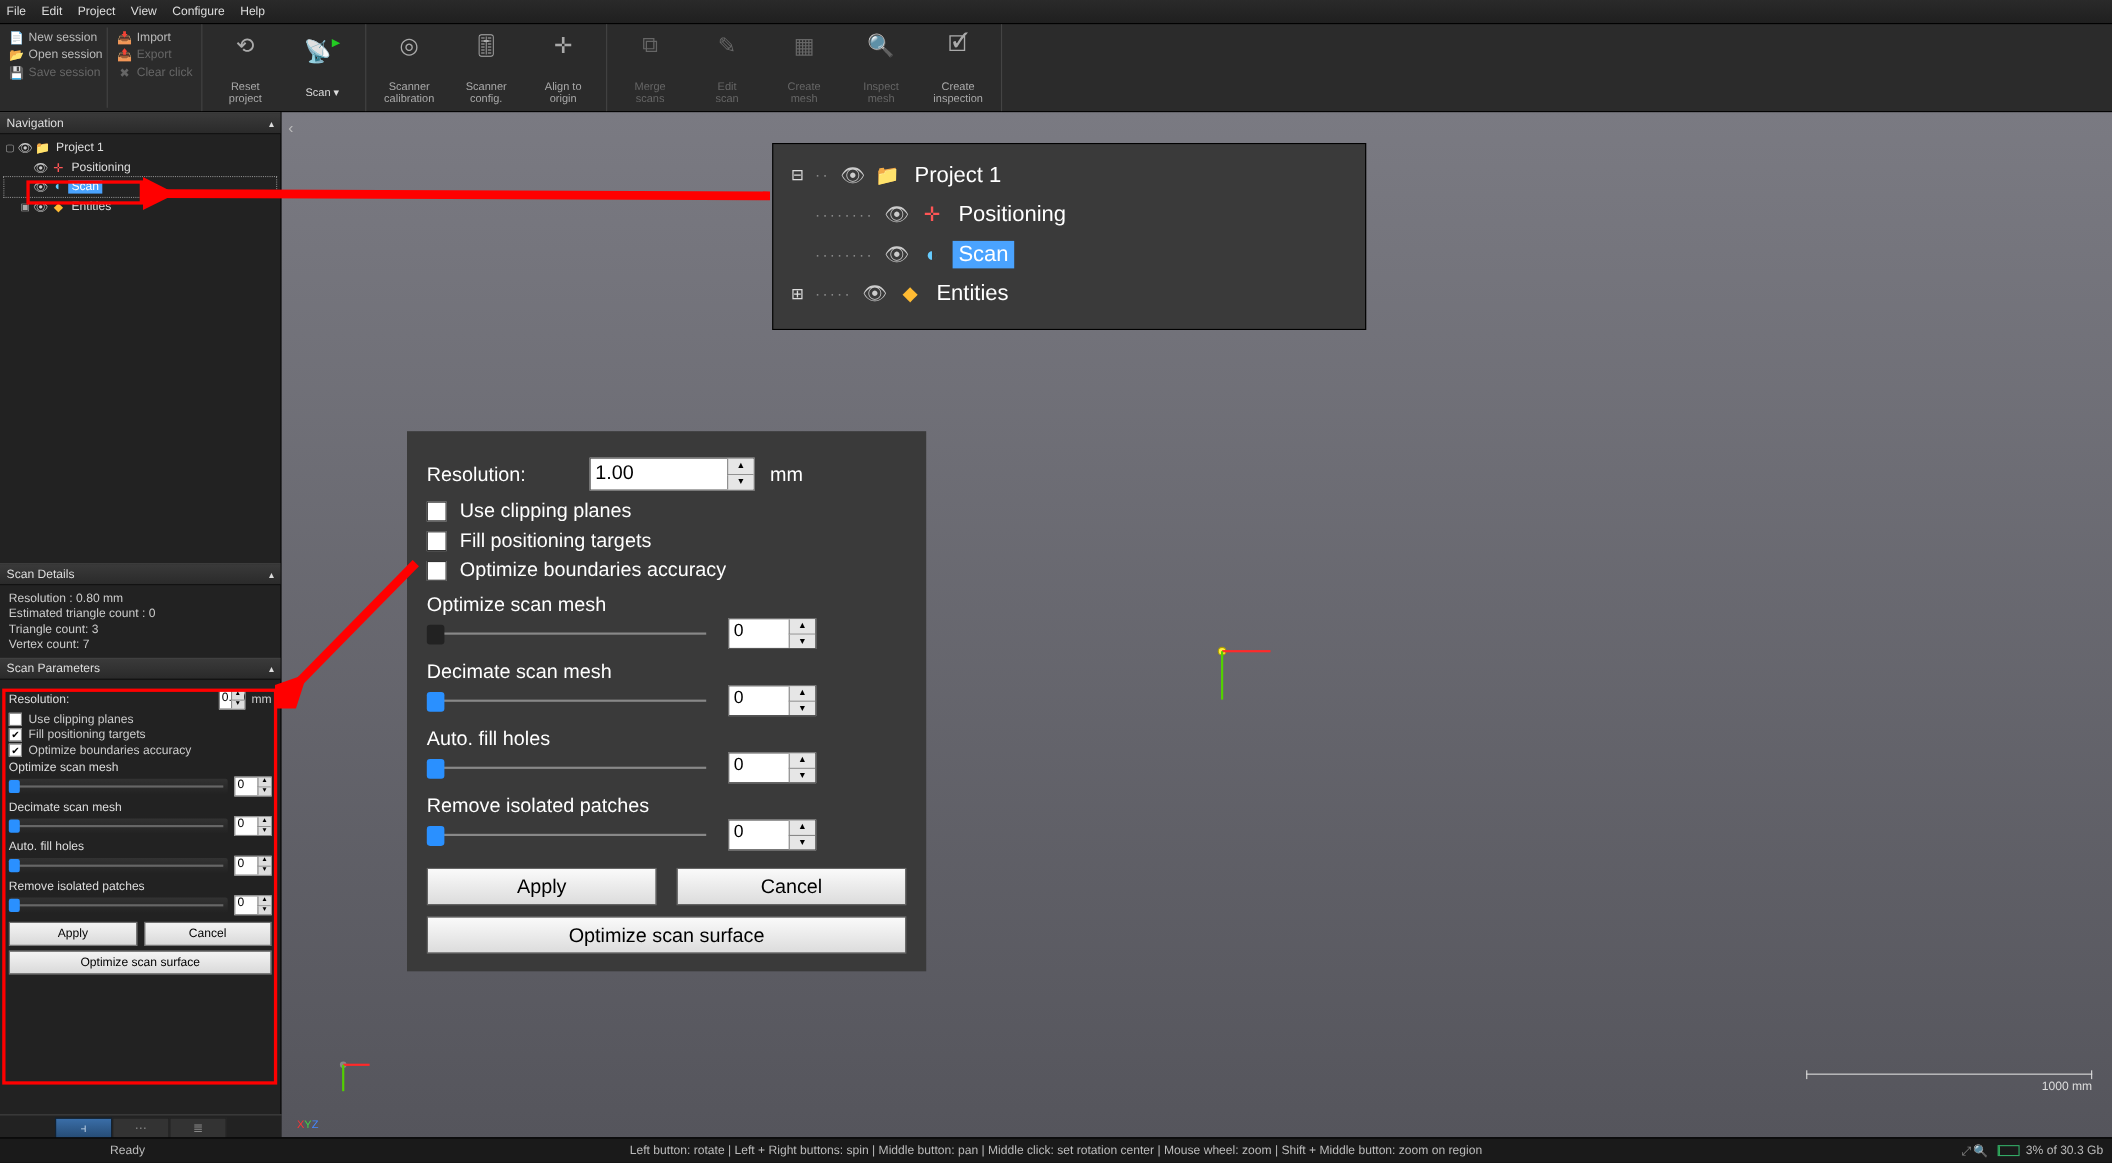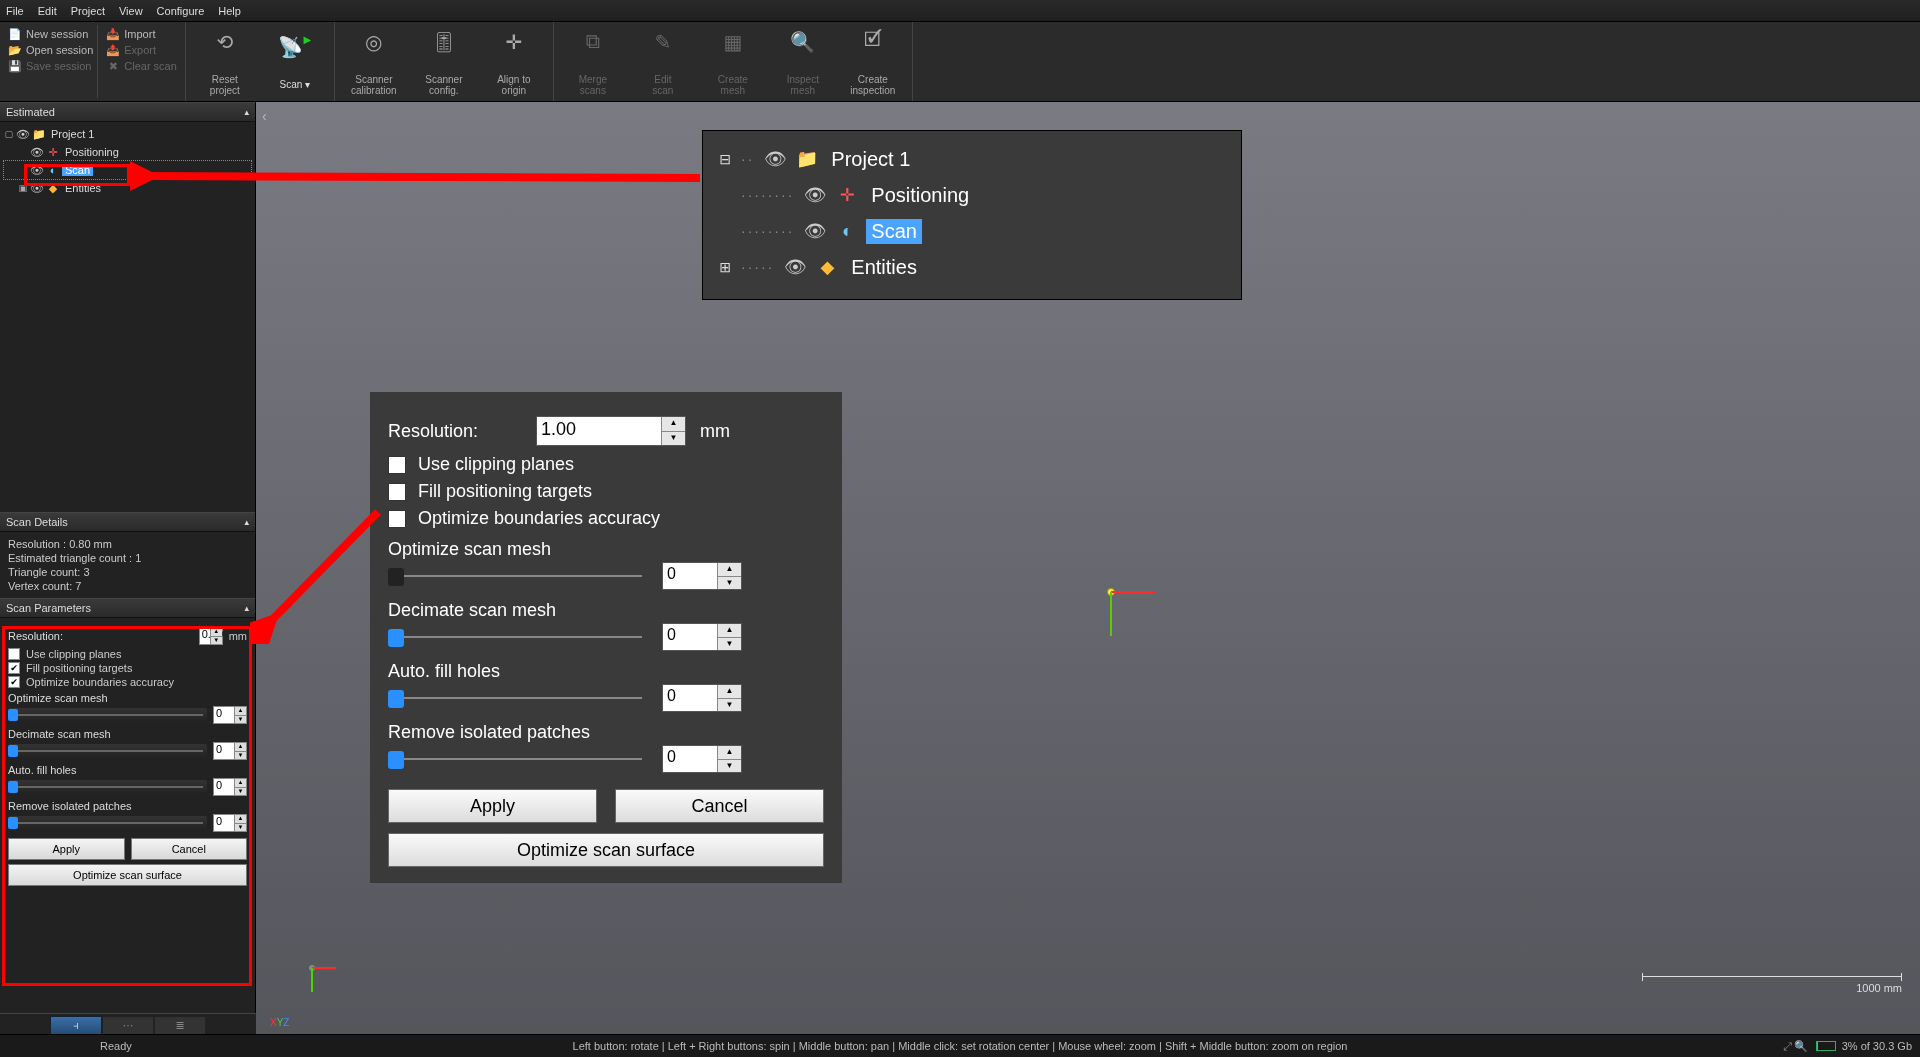--- a/index.html
+++ b/index.html
@@ -162,21 +162,21 @@
       <div class="tb-textbtn">
           <span class="ticon" style="color:#e7a838">📥</span>
           <span>Import</span>
         </div>
       <div class="tb-textbtn dim">
           <span class="ticon">📤</span>
           <span>Export</span>
         </div>
       <div class="tb-textbtn dim">
           <span class="ticon">✖</span>
-          <span>Clear scan</span>
+          <span>Clear click</span>
         </div>
     </div>
   </div>
   <div class="tb-group">
     <div class="tb-big">
         <span class="bicon">⟲</span>
         <span class="blabel">Reset<br>project</span>
       </div>
     <div class="tb-big active">
         <span class="bicon">📡<span style="color:#2c2;font-size:10px;position:relative;top:-8px;">▶</span></span>
@@ -216,21 +216,21 @@
       </div>
     <div class="tb-big">
         <span class="bicon">🗹</span>
         <span class="blabel">Create<br>inspection</span>
       </div>
   </div>
 </div>
 
 <div class="leftcol">
   <div class="panel-header">
-      <span>Estimated</span>
+      <span>Navigation</span>
       <span class="caret">▴</span>
     </div>
   <div class="navpanel">
     <div class="tree">
       <div class="tree-row">
         <span class="exp">▢</span>
         <span class="eye">👁</span>
         <span class="nicon" style="color:#e7a838">📁</span>
         <span class="nlabel">Project 1</span>
       </div>
@@ -254,21 +254,21 @@
       </div>
     </div>
   </div>
 
   <div class="panel-header">
       <span>Scan Details</span>
       <span class="caret">▴</span>
     </div>
   <div class="detailspanel">
     <div>Resolution : 0.80 mm</div>
-    <div>Estimated triangle count : 1</div>
+    <div>Estimated triangle count : 0</div>
     <div>Triangle count: 3</div>
     <div>Vertex count: 7</div>
   </div>
 
   <div class="panel-header">
       <span>Scan Parameters</span>
       <span class="caret">▴</span>
     </div>
   <div class="parampanel">
     <div class="pprow">

